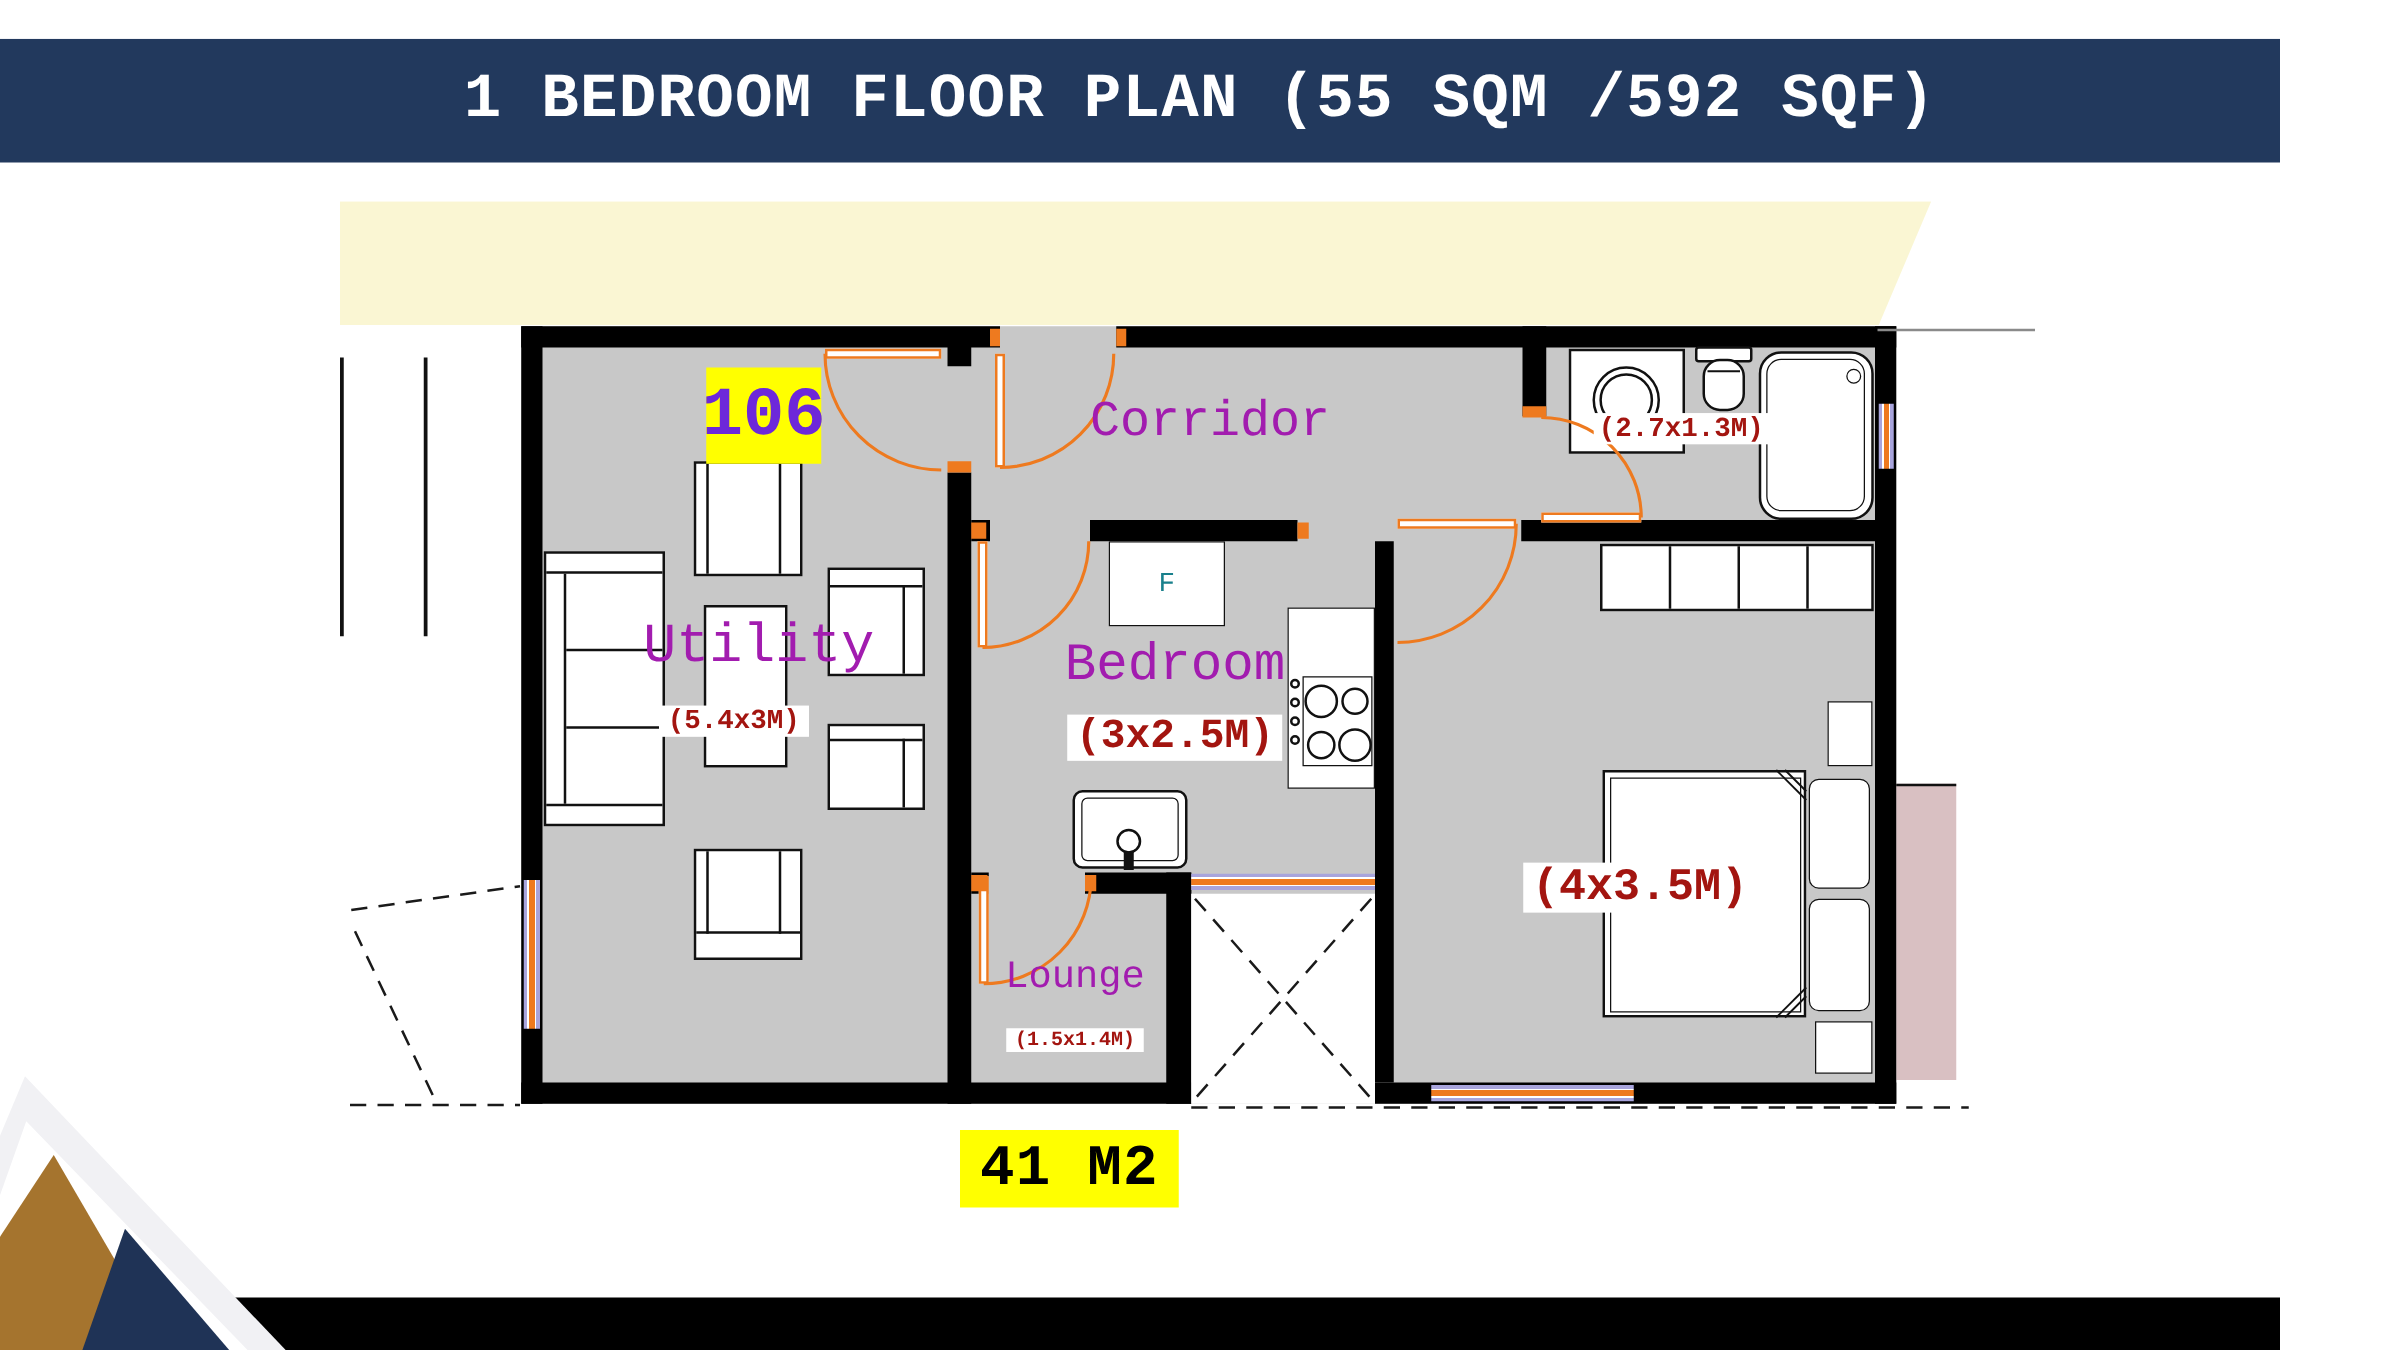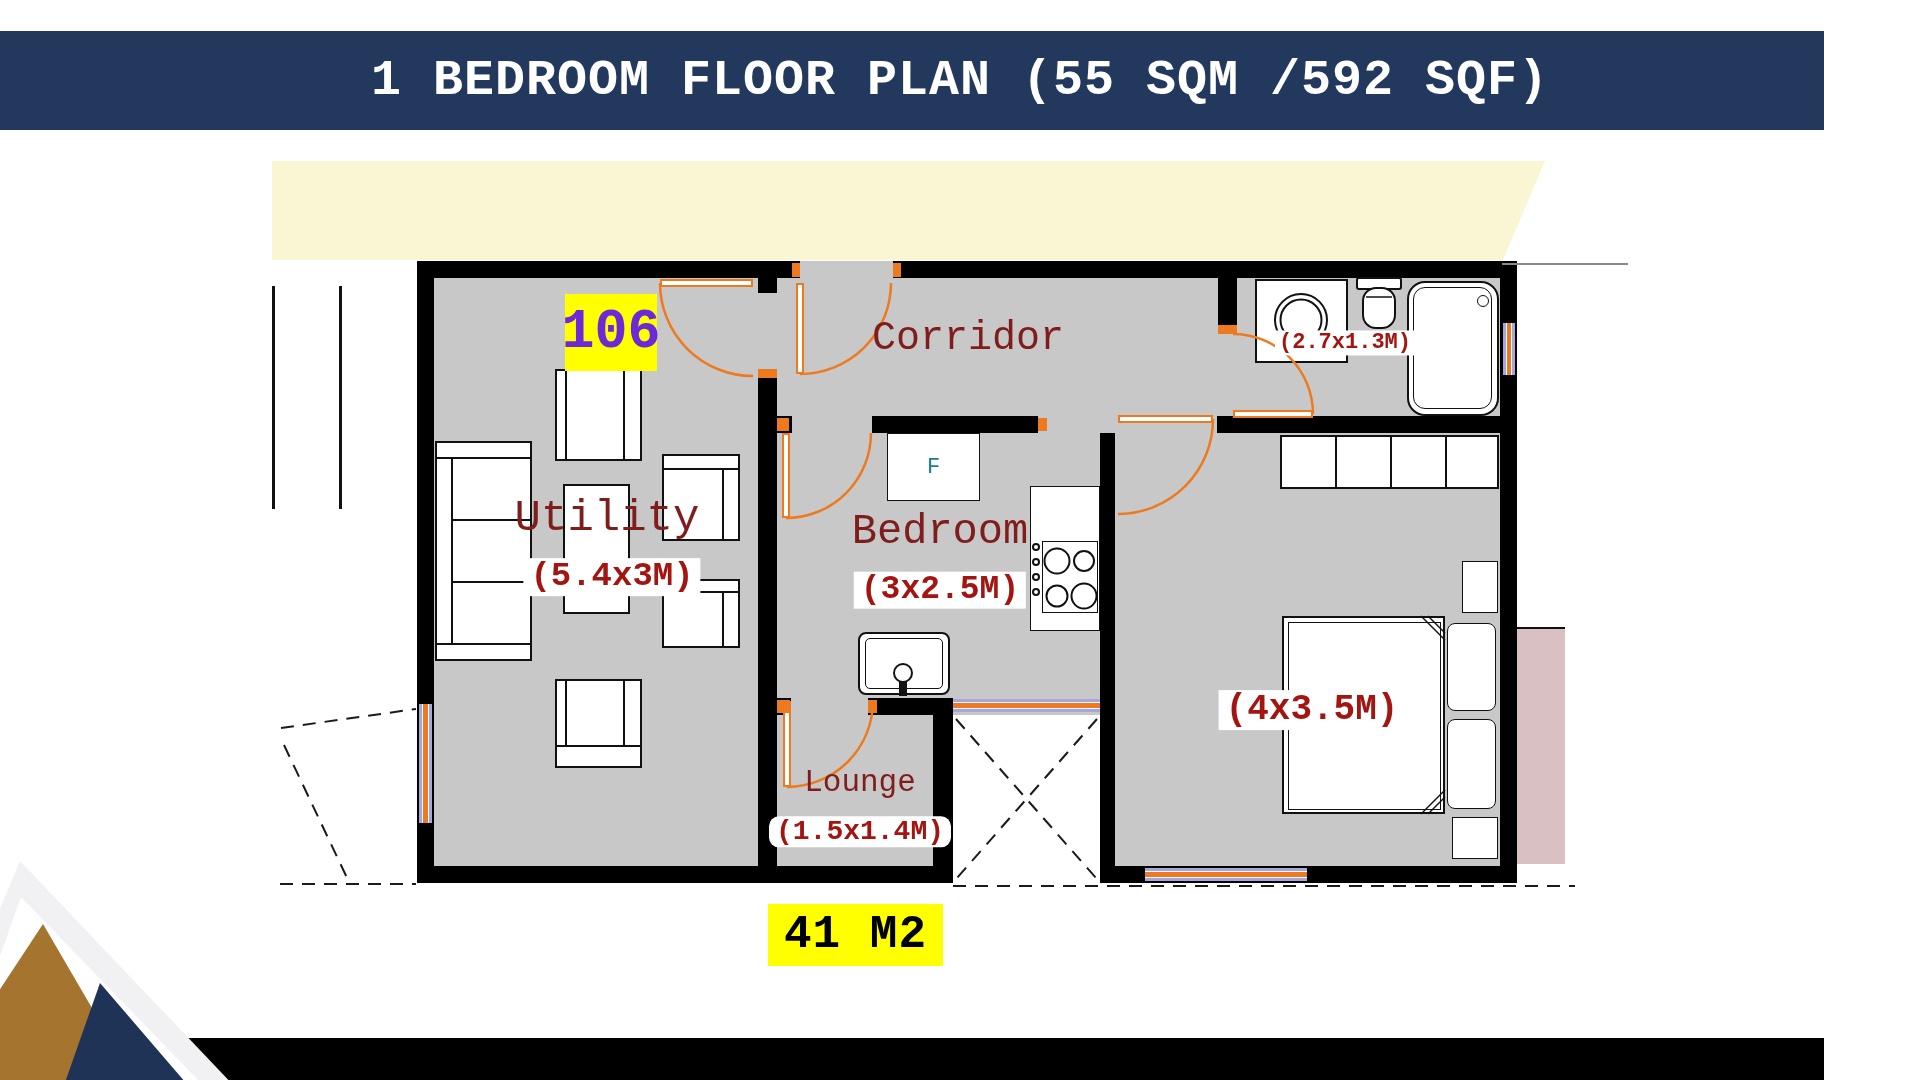--- a/index.html
+++ b/index.html
@@ -14,21 +14,21 @@
          clip-path:polygon(0 0,1273px 0,1231px 99px,0 99px);}
   
   .floor{background:#C8C8C8;}
   .w{background:#000;}
   .winV{background:linear-gradient(to right,#A8A4DC 0 23%,#fff 23% 33%,#EE7A1F 33% 67%,#fff 67% 77%,#A8A4DC 77% 100%);}
   .winH{background:linear-gradient(to bottom,#A8A4DC 0 23%,#fff 23% 33%,#EE7A1F 33% 67%,#fff 67% 77%,#A8A4DC 77% 100%);}
   .furn{background:#fff;border:2px solid #111;box-sizing:border-box;}
   .thin{border-width:1.5px;}
   .leaf{background:#fff;border:2px solid #EE7A1F;box-sizing:border-box;}
   .post{background:#EE7A1F;}
-  .lbl{transform:translate(-50%,-50%);white-space:nowrap;color:#7f1d1d;line-height:1.05;}
+  .lbl{transform:translate(-50%,-50%);white-space:nowrap;color:#a21caf;line-height:1.05;}
   .dim{color:#A31510;font-weight:700;background:#fff;padding:1px 7px;}
   .badge{background:#FFFF00;display:flex;align-items:center;justify-content:center;}
   svg{position:absolute;left:0;top:0;pointer-events:none;}
 </style>
 </head>
 <body>
 
 <div id="stage">
 
   <div class="abs" id="hdr">
@@ -185,25 +185,25 @@
     </g>
   </svg>
 
   <div class="abs" style="left:565px;top:263px;width:92px;height:77px;">
     <div class="badge" style="width:100%;height:100%;">
       <span style="font-size:55px;font-weight:700;color:#6d28d9;">106</span>
     </div>
   </div>
   <div class="abs lbl" style="left:968px;top:308px;font-size:40px;">Corridor</div>
   <div class="abs lbl" style="left:607px;top:487px;font-size:44px;">Utility</div>
-  <div class="abs lbl dim" style="left:612px;top:546px;font-size:34px;text-align:right;">(5.4x3M)</div>
+  <div class="abs lbl dim" style="left:587px;top:546px;font-size:22px;text-align:right;">(5.4x3M)</div>
   <div class="abs lbl" style="left:940px;top:501px;font-size:42px;">Bedroom</div>
   <div class="abs lbl dim" style="left:940px;top:559px;font-size:33px;">(3x2.5M)</div>
   <div class="abs lbl" style="left:860px;top:752px;font-size:31px;">Lounge</div>
-  <div class="abs lbl dim" style="left:860px;top:801px;font-size:28px;border-radius:10px;">(1.5x1.4M)</div>
+  <div class="abs lbl dim" style="left:860px;top:801px;font-size:16px;">(1.5x1.4M)</div>
   <div class="abs lbl dim" style="left:1312px;top:679px;font-size:36px;">(4x3.5M)</div>
   <div class="abs lbl dim" style="left:1345px;top:312px;font-size:22px;padding:1px 4px;">(2.7x1.3M)</div>
 
   <div class="abs badge" style="left:768px;top:873px;width:175px;height:62px;">
     <span style="font-size:46px;font-weight:700;color:#000;letter-spacing:1px;">41 M2</span>
   </div>
 
   <div class="abs" style="left:0;top:1007px;width:1920px;height:69px;background:#000;"></div>
   <div class="abs" style="left:0;top:1076px;width:1920px;height:4px;background:#C7D2DB;"></div>
 

